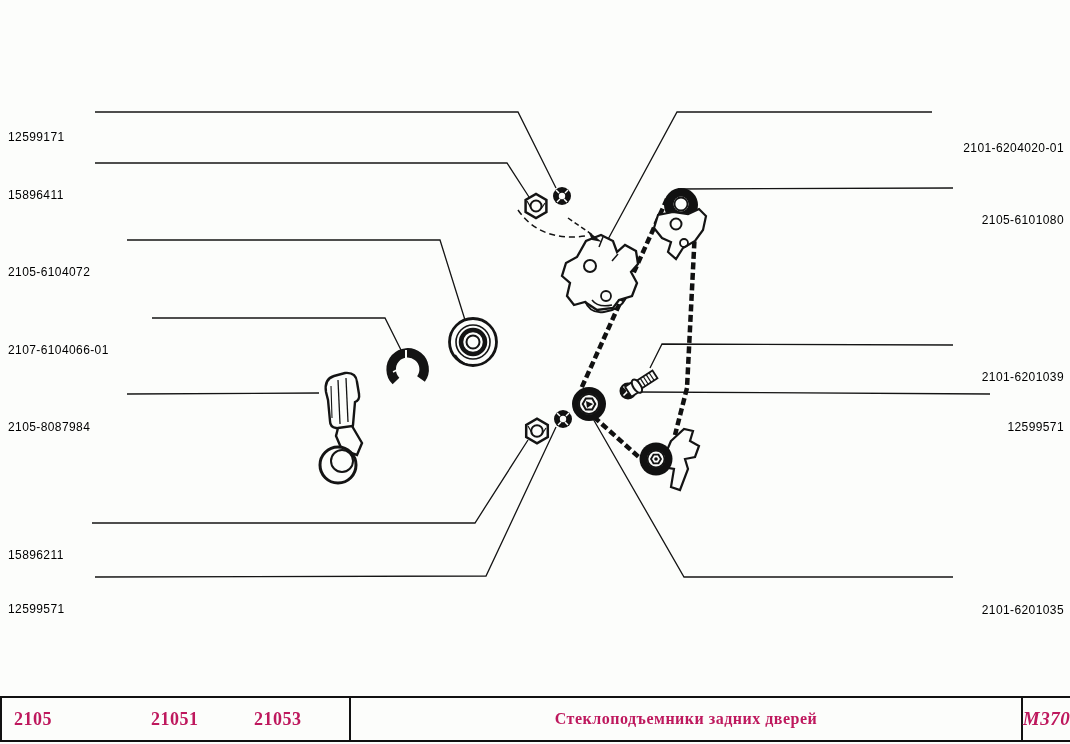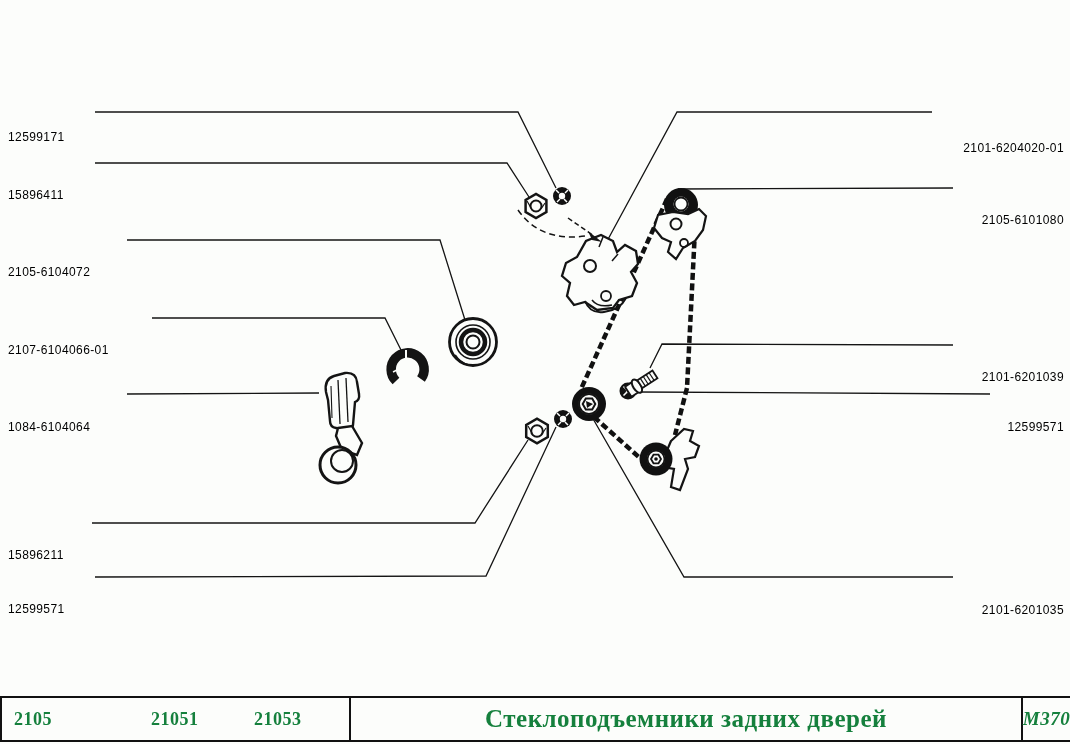--- a/index.html
+++ b/index.html
@@ -22,34 +22,34 @@
     margin-top:32px;
   }
   .cl{left:8px;}
   .cr{right:6px;text-align:right;}
   
   .footer{
     position:absolute;left:0;top:696px;width:1070px;height:46px;
     border-top:2px solid #111;border-bottom:2px solid #111;
     display:flex;
     font-family:"Liberation Serif", serif;
-    font-weight:bold;color:#15803d;
+    font-weight:bold;color:#be185d;
     box-sizing:border-box;
   }
   .f-models{
     position:relative;width:349px;box-sizing:border-box;
     border-left:2px solid #111;
   }
   .f-models span{position:absolute;top:11px;font-size:18px;letter-spacing:.5px;}
   .f-m0{left:12px;} .f-m1{left:127px;margin-left:22px;} .f-m2{left:252px;}
   .f-title{
     flex:1;box-sizing:border-box;
     border-left:2px solid #111;border-right:2px solid #111;
     display:flex;align-items:center;justify-content:center;
-    font-size:25px;letter-spacing:.5px;
+    font-size:16px;letter-spacing:.5px;
   }
   .f-code{
     width:47px;display:flex;align-items:center;justify-content:center;
     font-size:19px;font-style:italic;letter-spacing:.5px;
   }
 </style>
 </head>
 <body>
 
 <div class="canvas">
@@ -198,21 +198,21 @@
       <line x1="568" y1="218" x2="594" y2="236" stroke="#141414" stroke-width="1.5" stroke-dasharray="5 3"></line>
       <polygon points="602,242 588,231 592,240" fill="#141414"></polygon>
     </g>
   </svg>
 
   <div>
     <div class="cl" style="top:97px">12599171</div>
     <div class="cl" style="top:155px">15896411</div>
     <div class="cl" style="top:232px">2105-6104072</div>
     <div class="cl" style="top:310px">2107-6104066-01</div>
-    <div class="cl" style="top:387px">1084-6104064</div>
+    <div class="cl" style="top:387px">2105-8087984</div>
     <div class="cl" style="top:515px">15896211</div>
     <div class="cl" style="top:569px">12599571</div>
   </div>
   <div>
     <div class="cr" style="top:108px">2101-6204020-01</div>
     <div class="cr" style="top:180px">2105-6101080</div>
     <div class="cr" style="top:337px">2101-6201039</div>
     <div class="cr" style="top:387px">12599571</div>
     <div class="cr" style="top:570px">2101-6201035</div>
   </div>

